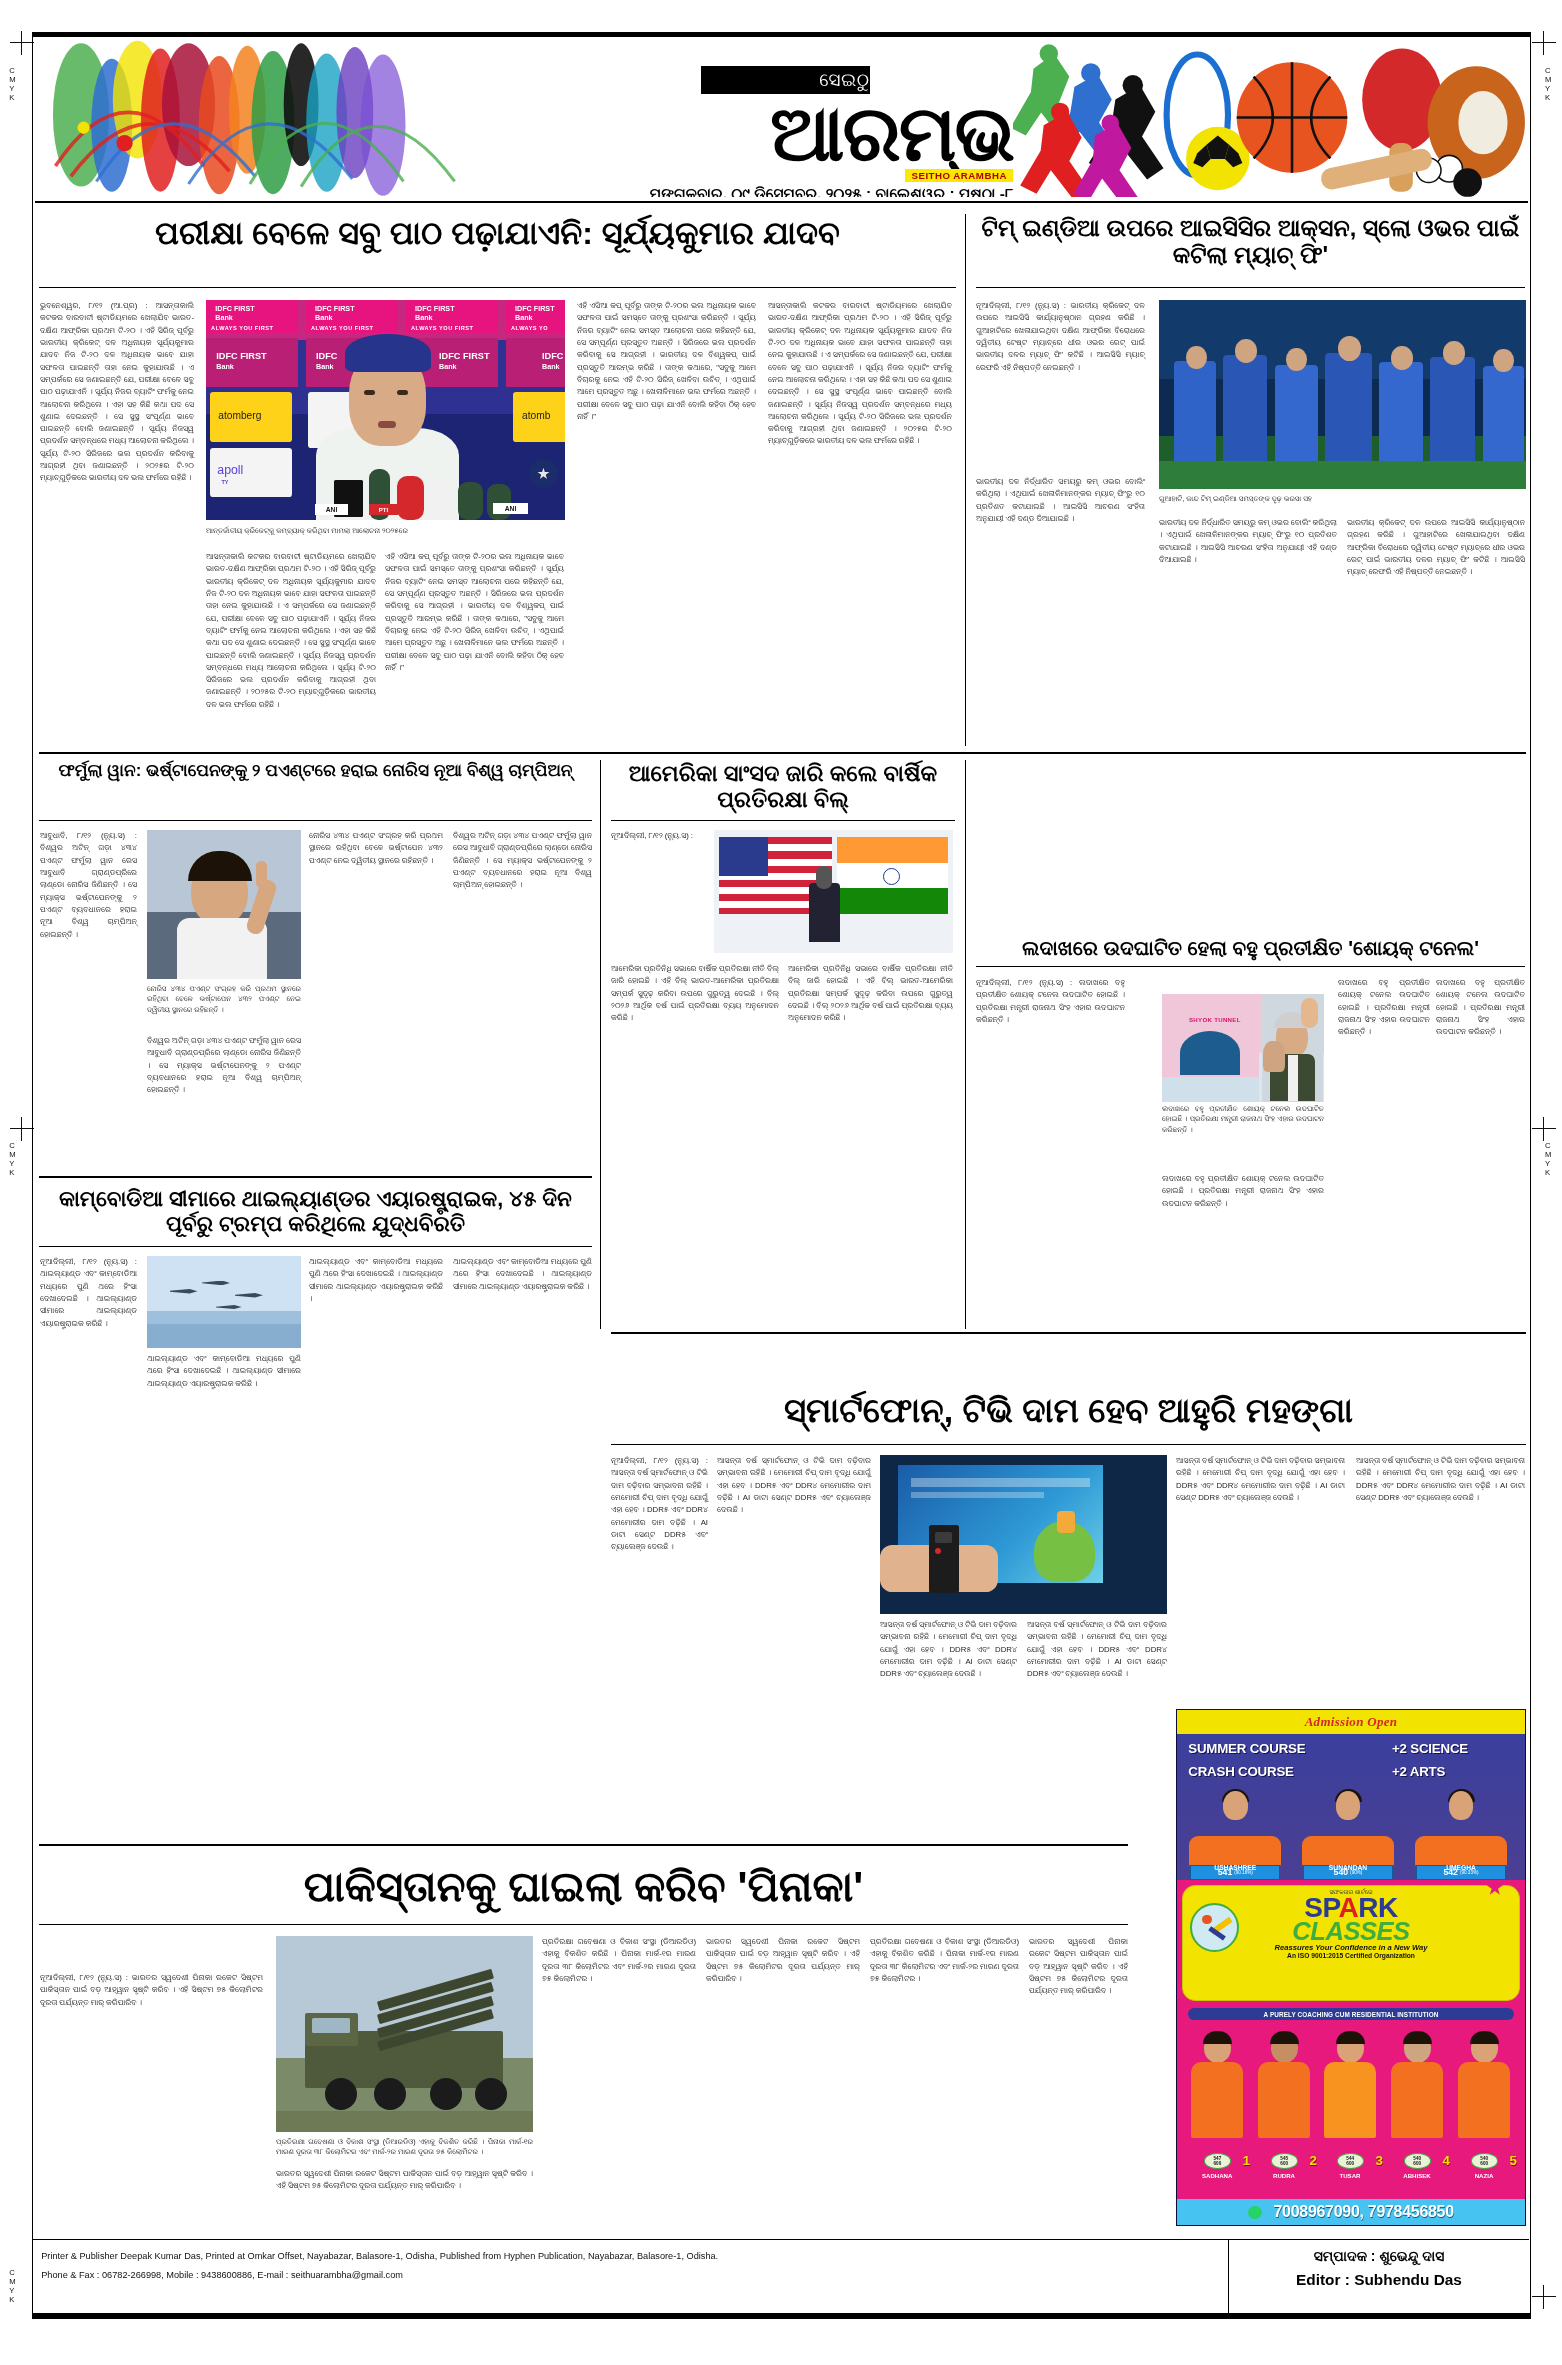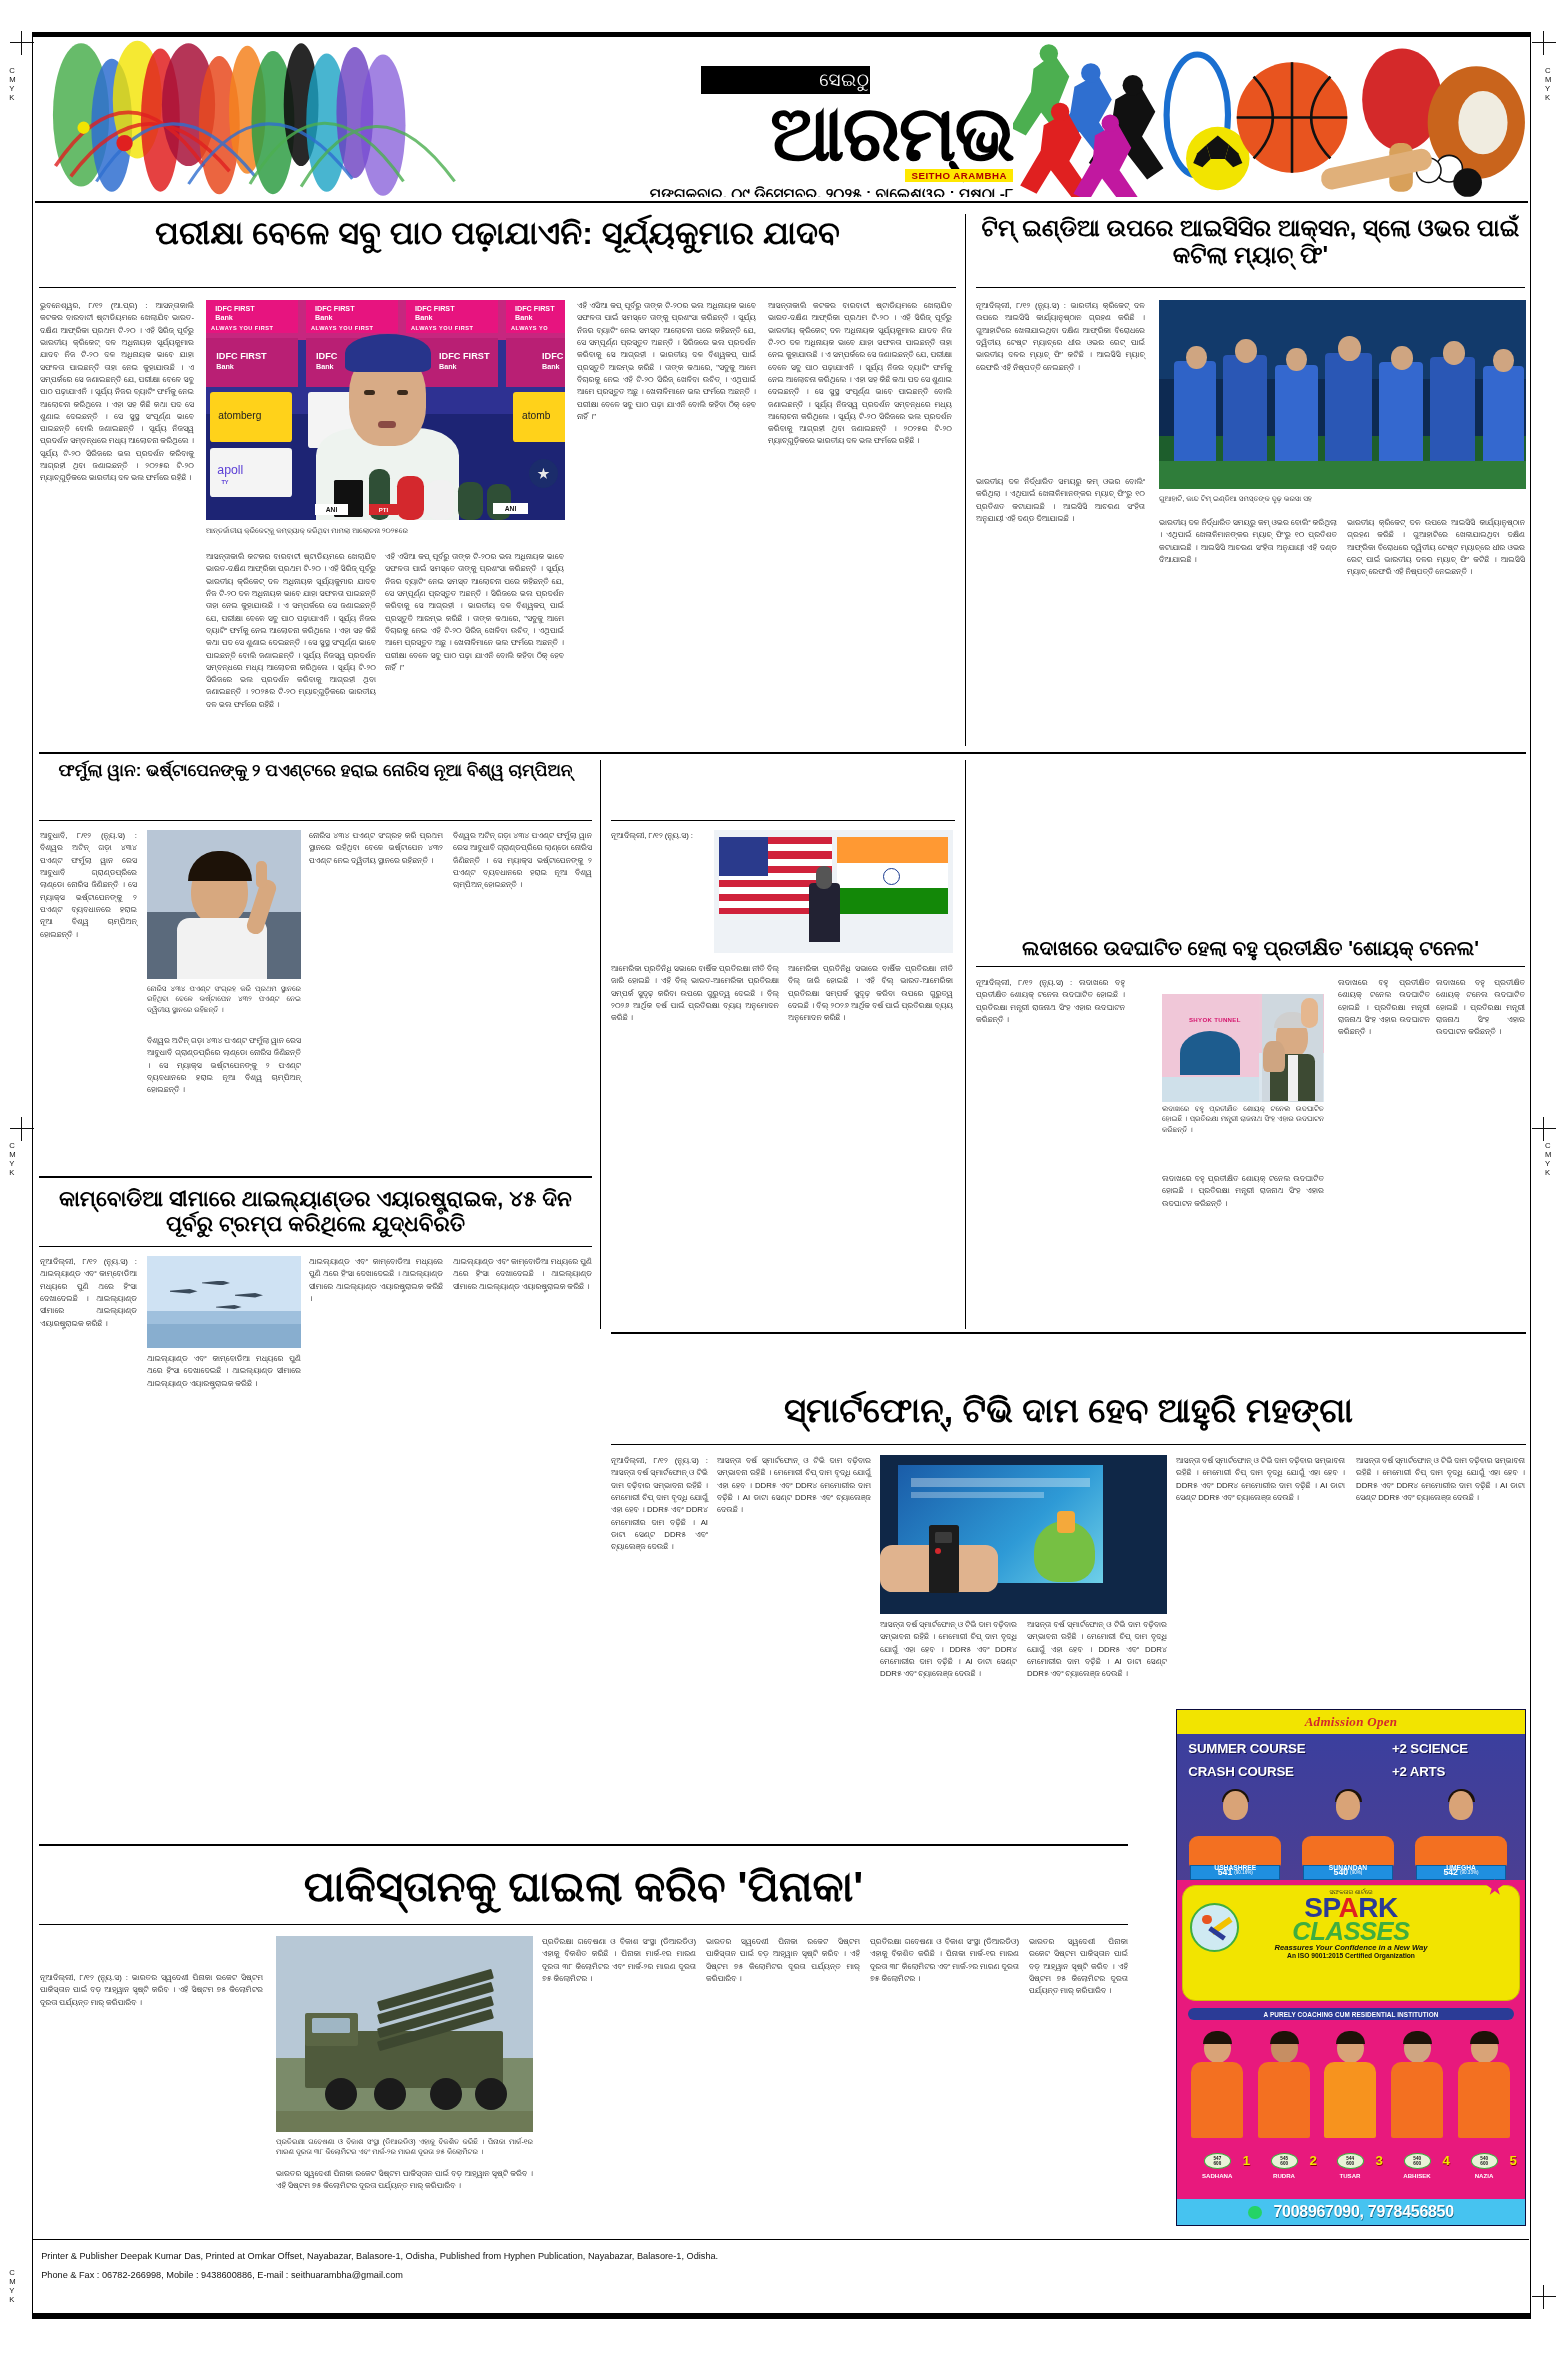--- a/index.html
+++ b/index.html
@@ -411,20 +411,21 @@
   </div>
   <div class="block cap" style="left:1159px; top:494px; width:367px;">ଗୁଆହାଟି, କାନ୍ଦ ଟିମ୍ ଇଣ୍ଡିଆ ସମସ୍ତଙ୍କ ଦୃଢ଼ ଭରସା ସହ</div>
   <div class="block body" style="left:1159px; top:517px; width:178px; height:231px;">ଭାରତୀୟ ଦଳ ନିର୍ଦ୍ଧାରିତ ସମୟରୁ କମ୍ ଓଭର ବୋଲିଂ କରିଥିଲା । ଏଥିପାଇଁ ଖେଳାଳିମାନଙ୍କର ମ୍ୟାଚ୍ ଫି'ରୁ ୧୦ ପ୍ରତିଶତ କଟାଯାଇଛି । ଆଇସିସି ଆଚରଣ ସଂହିତା ଅନୁଯାୟୀ ଏହି ଦଣ୍ଡ ଦିଆଯାଇଛି ।</div>
   <div class="block body" style="left:1347px; top:517px; width:178px; height:231px;">ଭାରତୀୟ କ୍ରିକେଟ୍ ଦଳ ଉପରେ ଆଇସିସି କାର୍ଯ୍ୟାନୁଷ୍ଠାନ ଗ୍ରହଣ କରିଛି । ଗୁଆହାଟିରେ ଖେଳାଯାଇଥିବା ଦକ୍ଷିଣ ଆଫ୍ରିକା ବିରୋଧରେ ଦ୍ୱିତୀୟ ଟେଷ୍ଟ ମ୍ୟାଚ୍‌ରେ ଧୀର ଓଭର ରେଟ୍ ପାଇଁ ଭାରତୀୟ ଦଳର ମ୍ୟାଚ୍ ଫି' କଟିଛି । ଆଇସିସି ମ୍ୟାଚ୍ ରେଫରି ଏହି ନିଷ୍ପତ୍ତି ନେଇଛନ୍ତି ।</div>
   <div class="block body" style="left:976px; top:476px; width:169px; height:271px;">ଭାରତୀୟ ଦଳ ନିର୍ଦ୍ଧାରିତ ସମୟରୁ କମ୍ ଓଭର ବୋଲିଂ କରିଥିଲା । ଏଥିପାଇଁ ଖେଳାଳିମାନଙ୍କର ମ୍ୟାଚ୍ ଫି'ରୁ ୧୦ ପ୍ରତିଶତ କଟାଯାଇଛି । ଆଇସିସି ଆଚରଣ ସଂହିତା ଅନୁଯାୟୀ ଏହି ଦଣ୍ଡ ଦିଆଯାଇଛି ।</div>
 
   <div class="hsep" style="left:39px; top:752px; width:1487px; height:1.5px;"></div>
 
   <div class="block hl" style="left:39px; top:761px; width:553px; font-size:17px;">ଫର୍ମୁଲା ୱାନ: ଭର୍ଷ୍ଟାପେନଙ୍କୁ ୨ ପଏଣ୍ଟରେ ହରାଇ ନୋରିସ ନୂଆ ବିଶ୍ୱ ଚାମ୍ପିଅନ୍</div>
   <div class="vsep" style="left:600px; top:760px; height:569px;"></div>
+  <div class="block hl" style="left:611px; top:761px; width:344px; font-size:22.5px;">ଆମେରିକା ସାଂସଦ ଜାରି କଲେ ବାର୍ଷିକ ପ୍ରତିରକ୍ଷା ବିଲ୍</div>
   <div class="vsep" style="left:965px; top:760px; height:569px;"></div>
 
   <div class="hsep" style="left:39px; top:820px; width:553px;"></div>
   <div class="hsep" style="left:611px; top:820px; width:344px;"></div>
 
   <div class="block body" style="left:40px; top:830px; width:97px; height:328px;"><span>ଆବୁଧାବି, ୮/୧୨ (ନ୍ୟୁ.ସ) :</span>
     <span>ବିଶ୍ୱର ଅଟିନ୍ ଗଡ଼ା ୪୩୪ ପଏଣ୍ଟ ଫର୍ମୁଲା ୱାନ ରେସ ଆବୁଧାବି ଗ୍ରାଣ୍ଡପ୍ରିରେ ଲାଣ୍ଡୋ ନୋରିସ ଜିଣିଛନ୍ତି । ସେ ମ୍ୟାକ୍ସ ଭର୍ଷ୍ଟାପେନଙ୍କୁ ୨ ପଏଣ୍ଟ ବ୍ୟବଧାନରେ ହରାଇ ନୂଆ ବିଶ୍ୱ ଚାମ୍ପିଅନ୍ ହୋଇଛନ୍ତି ।</span>
   </div>
   <div class="photo" style="left:147px; top:830px; width:154px; height:149px;">
     <div class="f1-bg"></div>
@@ -666,16 +667,20 @@
   <div class="block body" style="left:706px; top:1936px; width:154px; height:292px;">ଭାରତର ସ୍ୱଦେଶୀ ପିନାକା ରକେଟ ସିଷ୍ଟମ ପାକିସ୍ତାନ ପାଇଁ ବଡ଼ ଆହ୍ୱାନ ସୃଷ୍ଟି କରିବ । ଏହି ସିଷ୍ଟମ ୭୫ କିଲୋମିଟର ଦୂରତା ପର୍ଯ୍ୟନ୍ତ ମାର୍ କରିପାରିବ ।</div>
   <div class="block body" style="left:870px; top:1936px; width:149px; height:292px;">ପ୍ରତିରକ୍ଷା ଗବେଷଣା ଓ ବିକାଶ ସଂସ୍ଥା (ଡିଆରଡିଓ) ଏହାକୁ ବିକଶିତ କରିଛି । ପିନାକା ମାର୍କ-୧ର ମାରଣ ଦୂରତା ୩୮ କିଲୋମିଟର ଏବଂ ମାର୍କ-୨ର ମାରଣ ଦୂରତା ୭୫ କିଲୋମିଟର ।</div>
   <div class="block body" style="left:1029px; top:1936px; width:99px; height:292px;">ଭାରତର ସ୍ୱଦେଶୀ ପିନାକା ରକେଟ ସିଷ୍ଟମ ପାକିସ୍ତାନ ପାଇଁ ବଡ଼ ଆହ୍ୱାନ ସୃଷ୍ଟି କରିବ । ଏହି ସିଷ୍ଟମ ୭୫ କିଲୋମିଟର ଦୂରତା ପର୍ଯ୍ୟନ୍ତ ମାର୍ କରିପାରିବ ।</div>
   <div class="block body" style="left:276px; top:2168px; width:257px; height:61px;">ଭାରତର ସ୍ୱଦେଶୀ ପିନାକା ରକେଟ ସିଷ୍ଟମ ପାକିସ୍ତାନ ପାଇଁ ବଡ଼ ଆହ୍ୱାନ ସୃଷ୍ଟି କରିବ । ଏହି ସିଷ୍ଟମ ୭୫ କିଲୋମିଟର ଦୂରତା ପର୍ଯ୍ୟନ୍ତ ମାର୍ କରିପାରିବ ।</div>
 
   <div class="footer">
     <div class="foot-left">
       <div>Printer &amp; Publisher  Deepak Kumar Das, Printed at Omkar Offset, Nayabazar, Balasore-1, Odisha, Published from Hyphen Publication, Nayabazar, Balasore-1, Odisha.</div>
       <div>Phone &amp; Fax : 06782-266998, Mobile : 9438600886,  E-mail : seithuarambha@gmail.com</div>
     </div>
+    <div class="foot-right">
+      <div class="od">ସମ୍ପାଦକ : ଶୁଭେନ୍ଦୁ ଦାସ</div>
+      <div class="en">Editor : Subhendu Das</div>
+    </div>
   </div>
 
 </div>
 
 
 </body></html>

